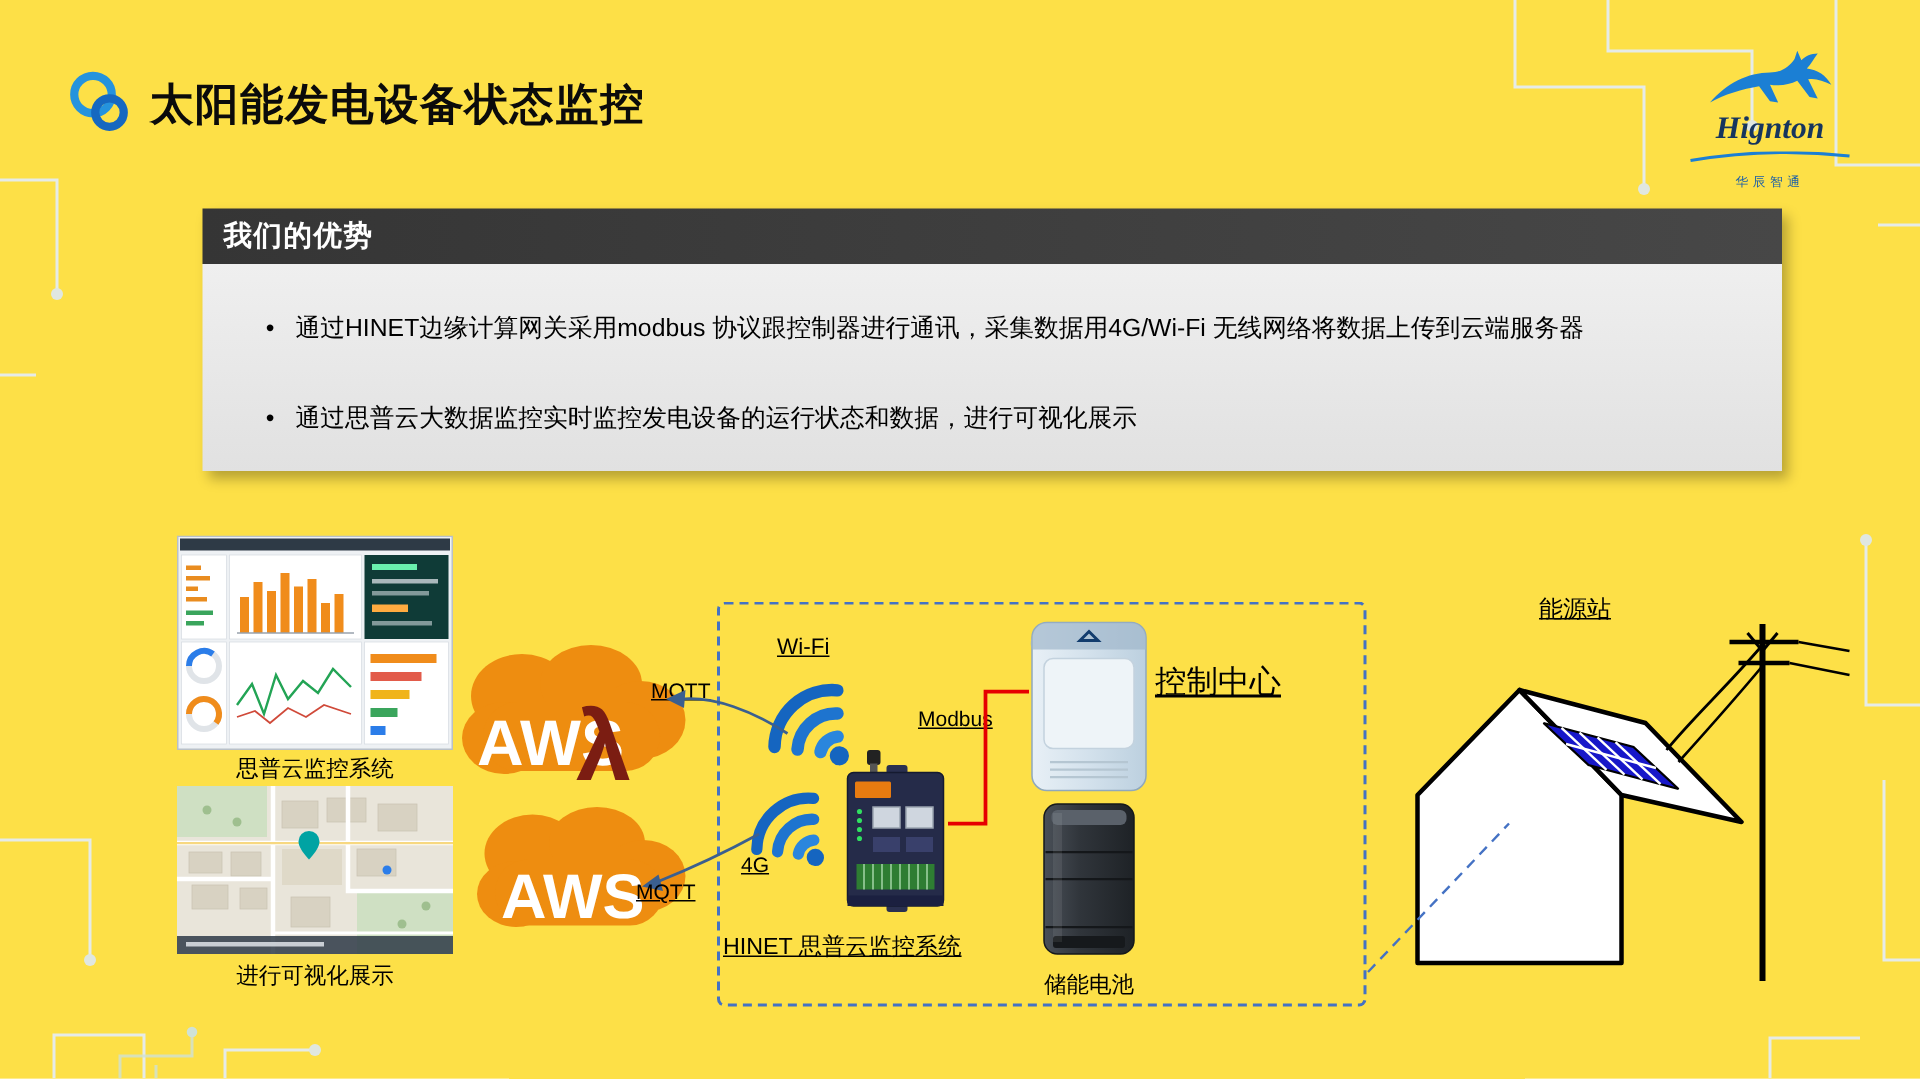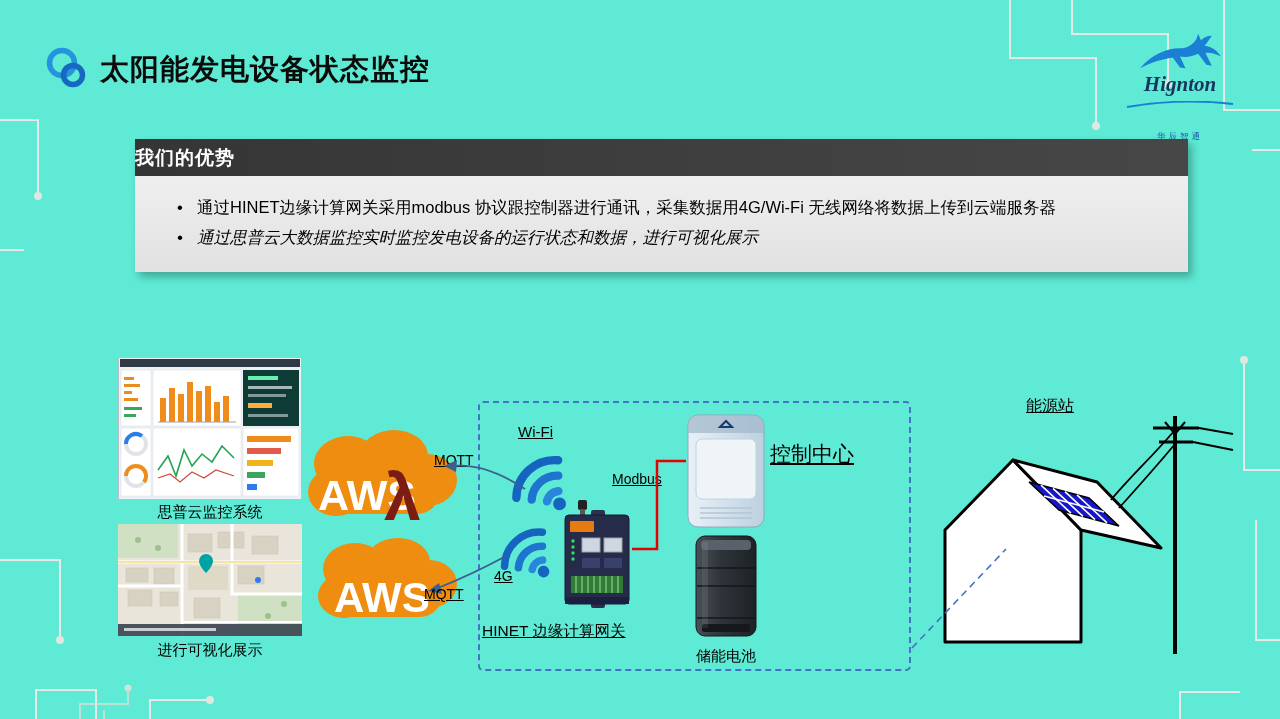--- a/index.html
+++ b/index.html
@@ -1,34 +1,34 @@
 <!DOCTYPE html>
 <html><head>
 <meta charset="utf-8">
 <style>
   * { margin:0; padding:0; box-sizing:border-box; }
   html,body { width:1280px; height:719px; }
   body { font-family:"Liberation Sans", sans-serif; background:#fff; }
-  .slide { position:relative; width:1280px; height:719px; background:#5eead4; overflow:hidden; }
+  .slide { position:relative; width:1280px; height:719px; background:#fde047; overflow:hidden; }
   .abs { position:absolute; }
 
   .page-title { font-size:29px; font-weight:800; color:#0b0b0b; letter-spacing:1px; }
 
   .brand { width:124px; text-align:center; }
   .brand-name { font-family:"Liberation Serif", serif; font-style:italic; font-weight:bold;
                 font-size:21px; color:#16355e; line-height:1; margin-top:-2px; }
-  .brand-sub { font-size:8.5px; color:#1b5fa8; letter-spacing:3px; margin-top:18px; }
+  .brand-sub { font-size:8.5px; color:#1b5fa8; letter-spacing:3px; margin-top:2px; }
 
   .advantages { width:1053px; box-shadow:4px 5px 8px rgba(0,0,0,0.28); }
-  .adv-header { height:37px; line-height:37px; 
+  .adv-header { height:37px; line-height:37px; padding-left:14px;
                 background:linear-gradient(90deg,#353535,#474747);
                 color:#fff; font-size:19px; font-weight:bold; letter-spacing:1px; }
-  .adv-body { background:linear-gradient(180deg,#efefef,#e1e1e1); padding:20px 14px 22px 28px; }
+  .adv-body { background:linear-gradient(180deg,#efefef,#e1e1e1); padding:32px 14px 22px 28px; }
   .bullet { display:flex; font-size:16.5px; color:#000; line-height:1.45; }
-  .bullet + .bullet { margin-top:6px;font-style:italic; }
+  .bullet + .bullet { margin-top:36px; }
   .bullet::before { content:"•"; width:34px; flex:0 0 34px; text-align:center; }
 
   .caption { font-size:15px; color:#000; text-align:center; }
   .lbl { font-size:14px; color:#000;text-decoration:underline; }
 
   .dashed-box { border:2px dashed #4472c4; border-radius:5px; }
 
   .wifi { transform:rotate(-42deg); }
 
   svg text { font-family:"Liberation Sans", sans-serif; }
@@ -253,21 +253,21 @@
         <line x1="22" y1="76" x2="22" y2="93"></line>
       <line x1="28" y1="76" x2="28" y2="93"></line>
         <line x1="34" y1="76" x2="34" y2="93"></line>
       <line x1="40" y1="76" x2="40" y2="93"></line>
         <line x1="46" y1="76" x2="46" y2="93"></line>
       <line x1="52" y1="76" x2="52" y2="93"></line>
         <line x1="58" y1="76" x2="58" y2="93"></line>
     </g>
     <rect x="5" y="97" width="64" height="7" fill="#1b2040"></rect>
   </svg>
-  <div class="abs lbl" style="left:482px;top:621px;font-size:15.5px;">HINET 边缘计算网关</div>
+  <div class="abs lbl" style="left:482px;top:621px;font-size:15.5px;">HINET 思普云监控系统</div>
 
   <div class="abs lbl" style="left:612px;top:471px;">Modbus</div>
 
   <svg class="abs" style="left:686px;top:413px;" width="80" height="118" viewBox="0 0 80 118">
     <defs>
       <linearGradient id="invg" x1="0" y1="0" x2="1" y2="0">
         <stop offset="0" stop-color="#e8f0f6"></stop>
           <stop offset="0.5" stop-color="#d3e1ec"></stop>
           <stop offset="1" stop-color="#bcd0df"></stop>
       </linearGradient>

